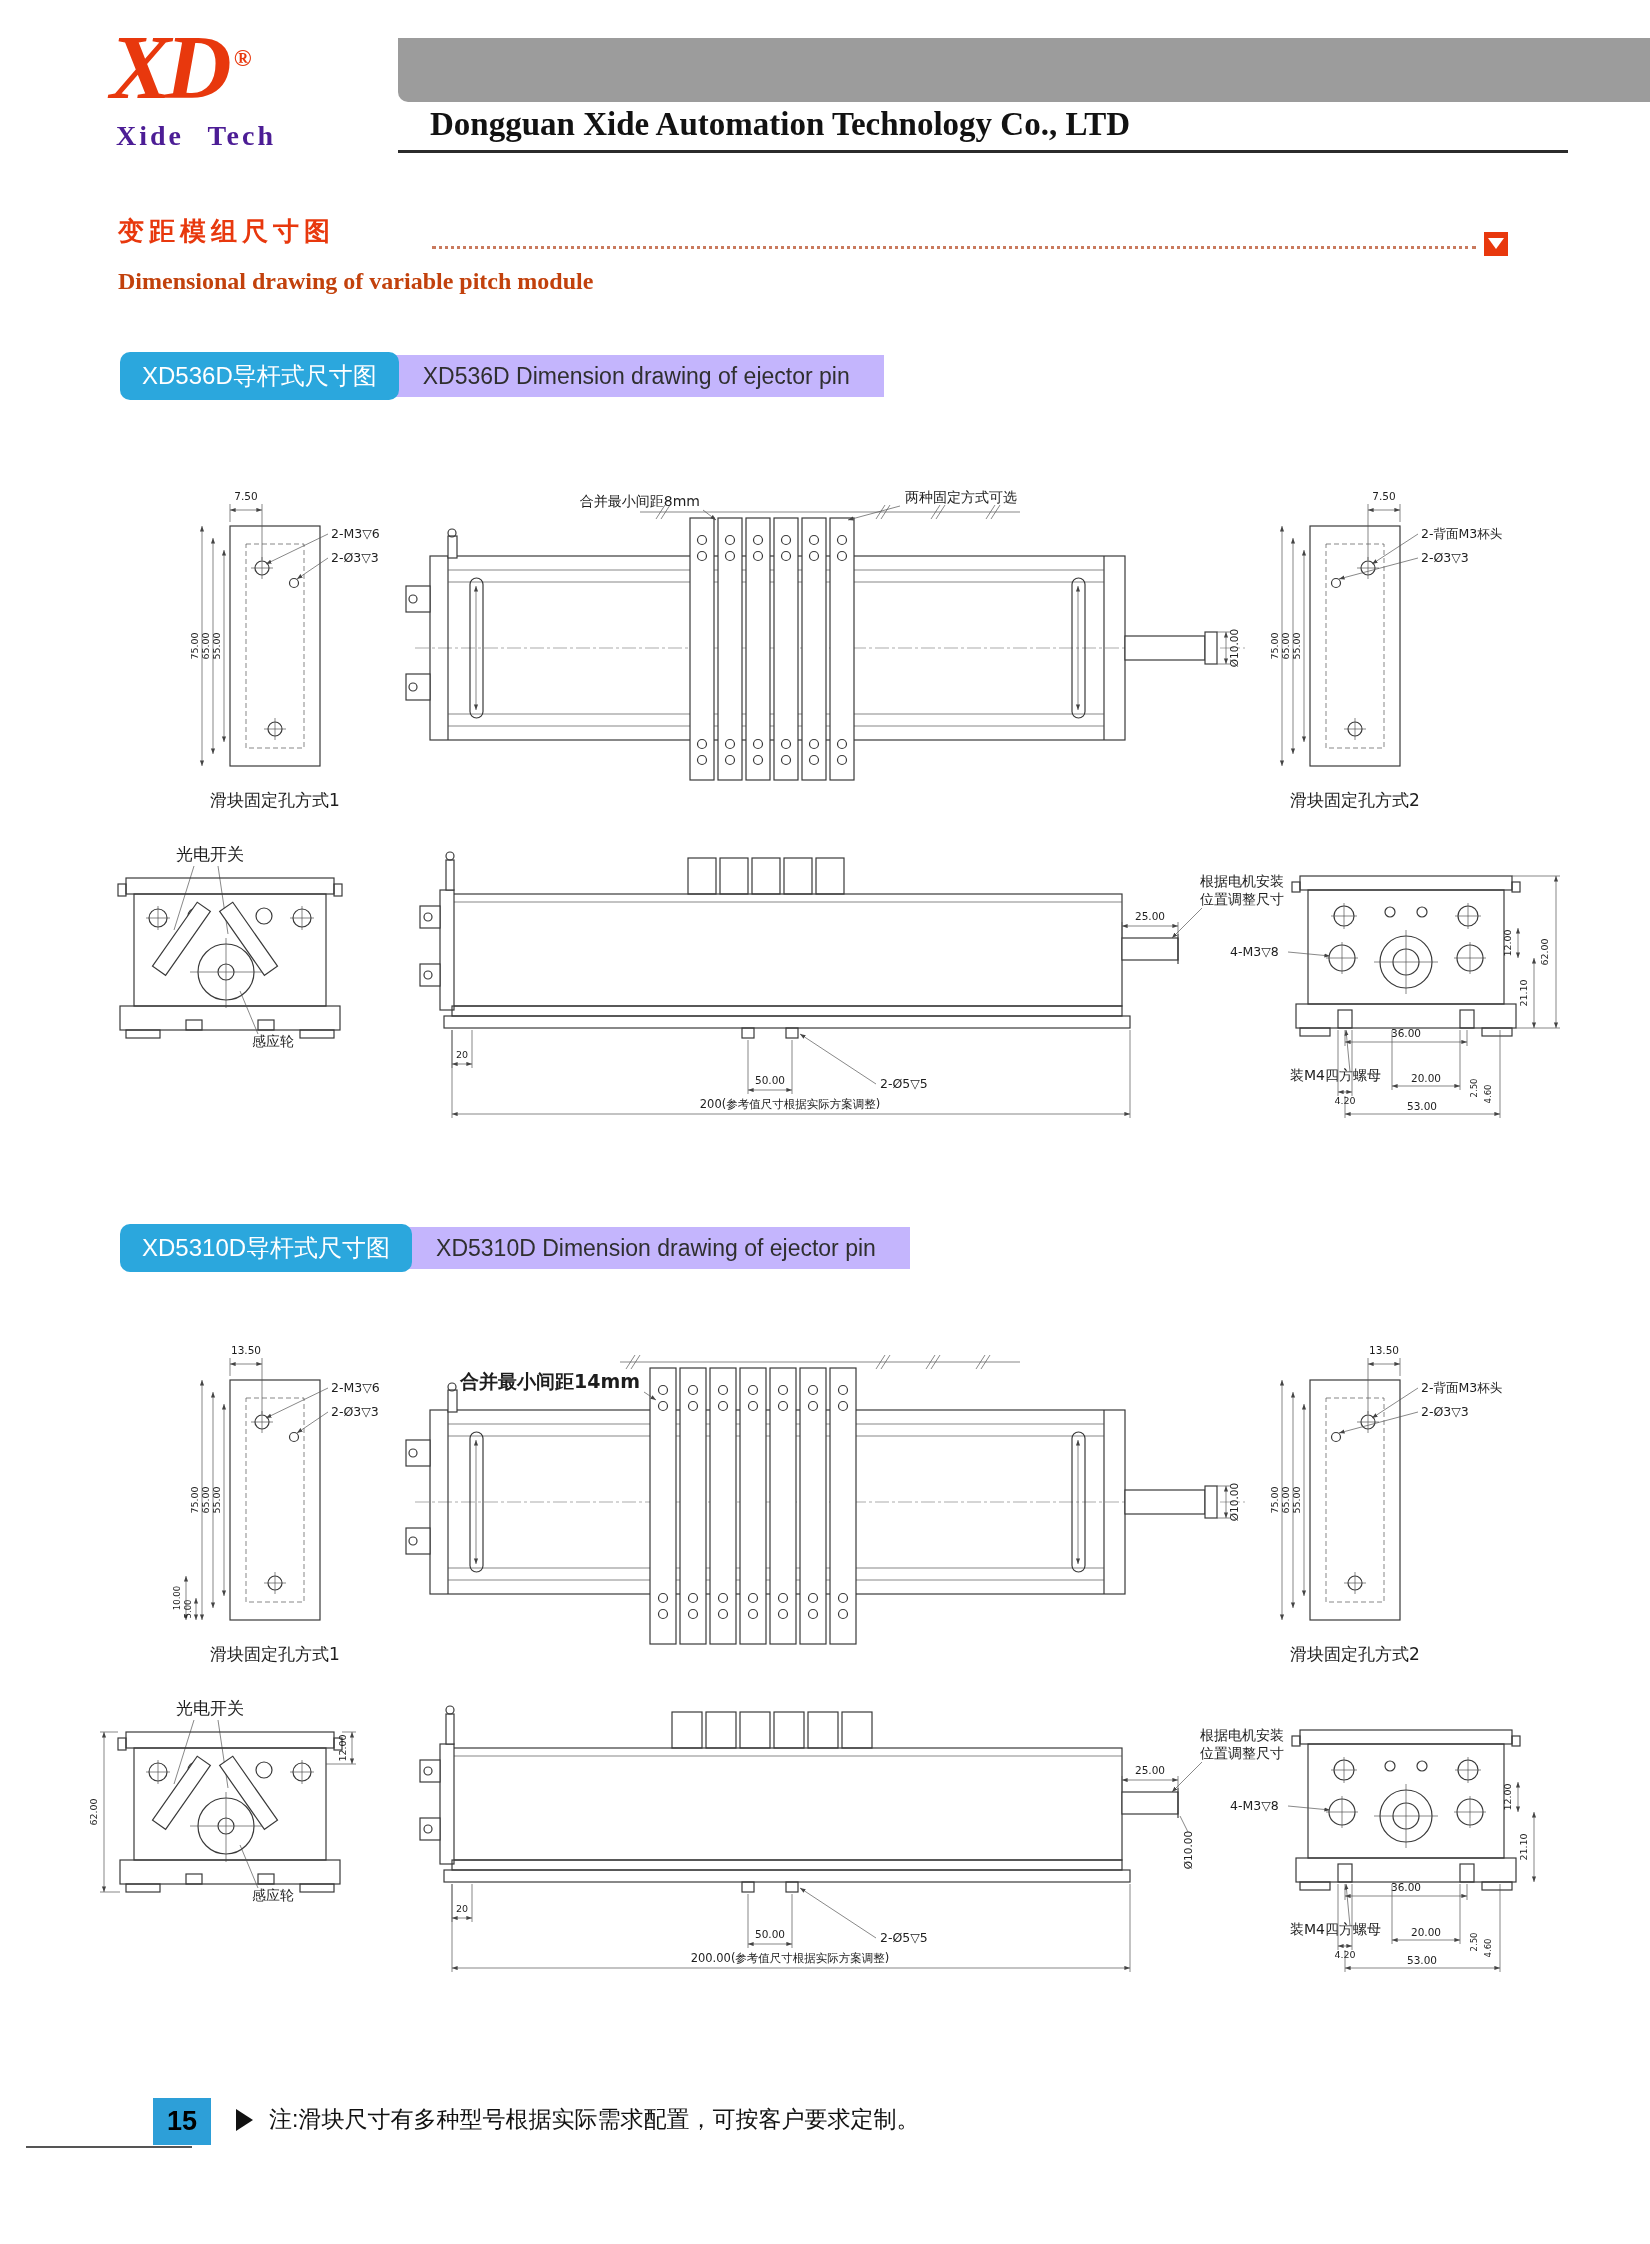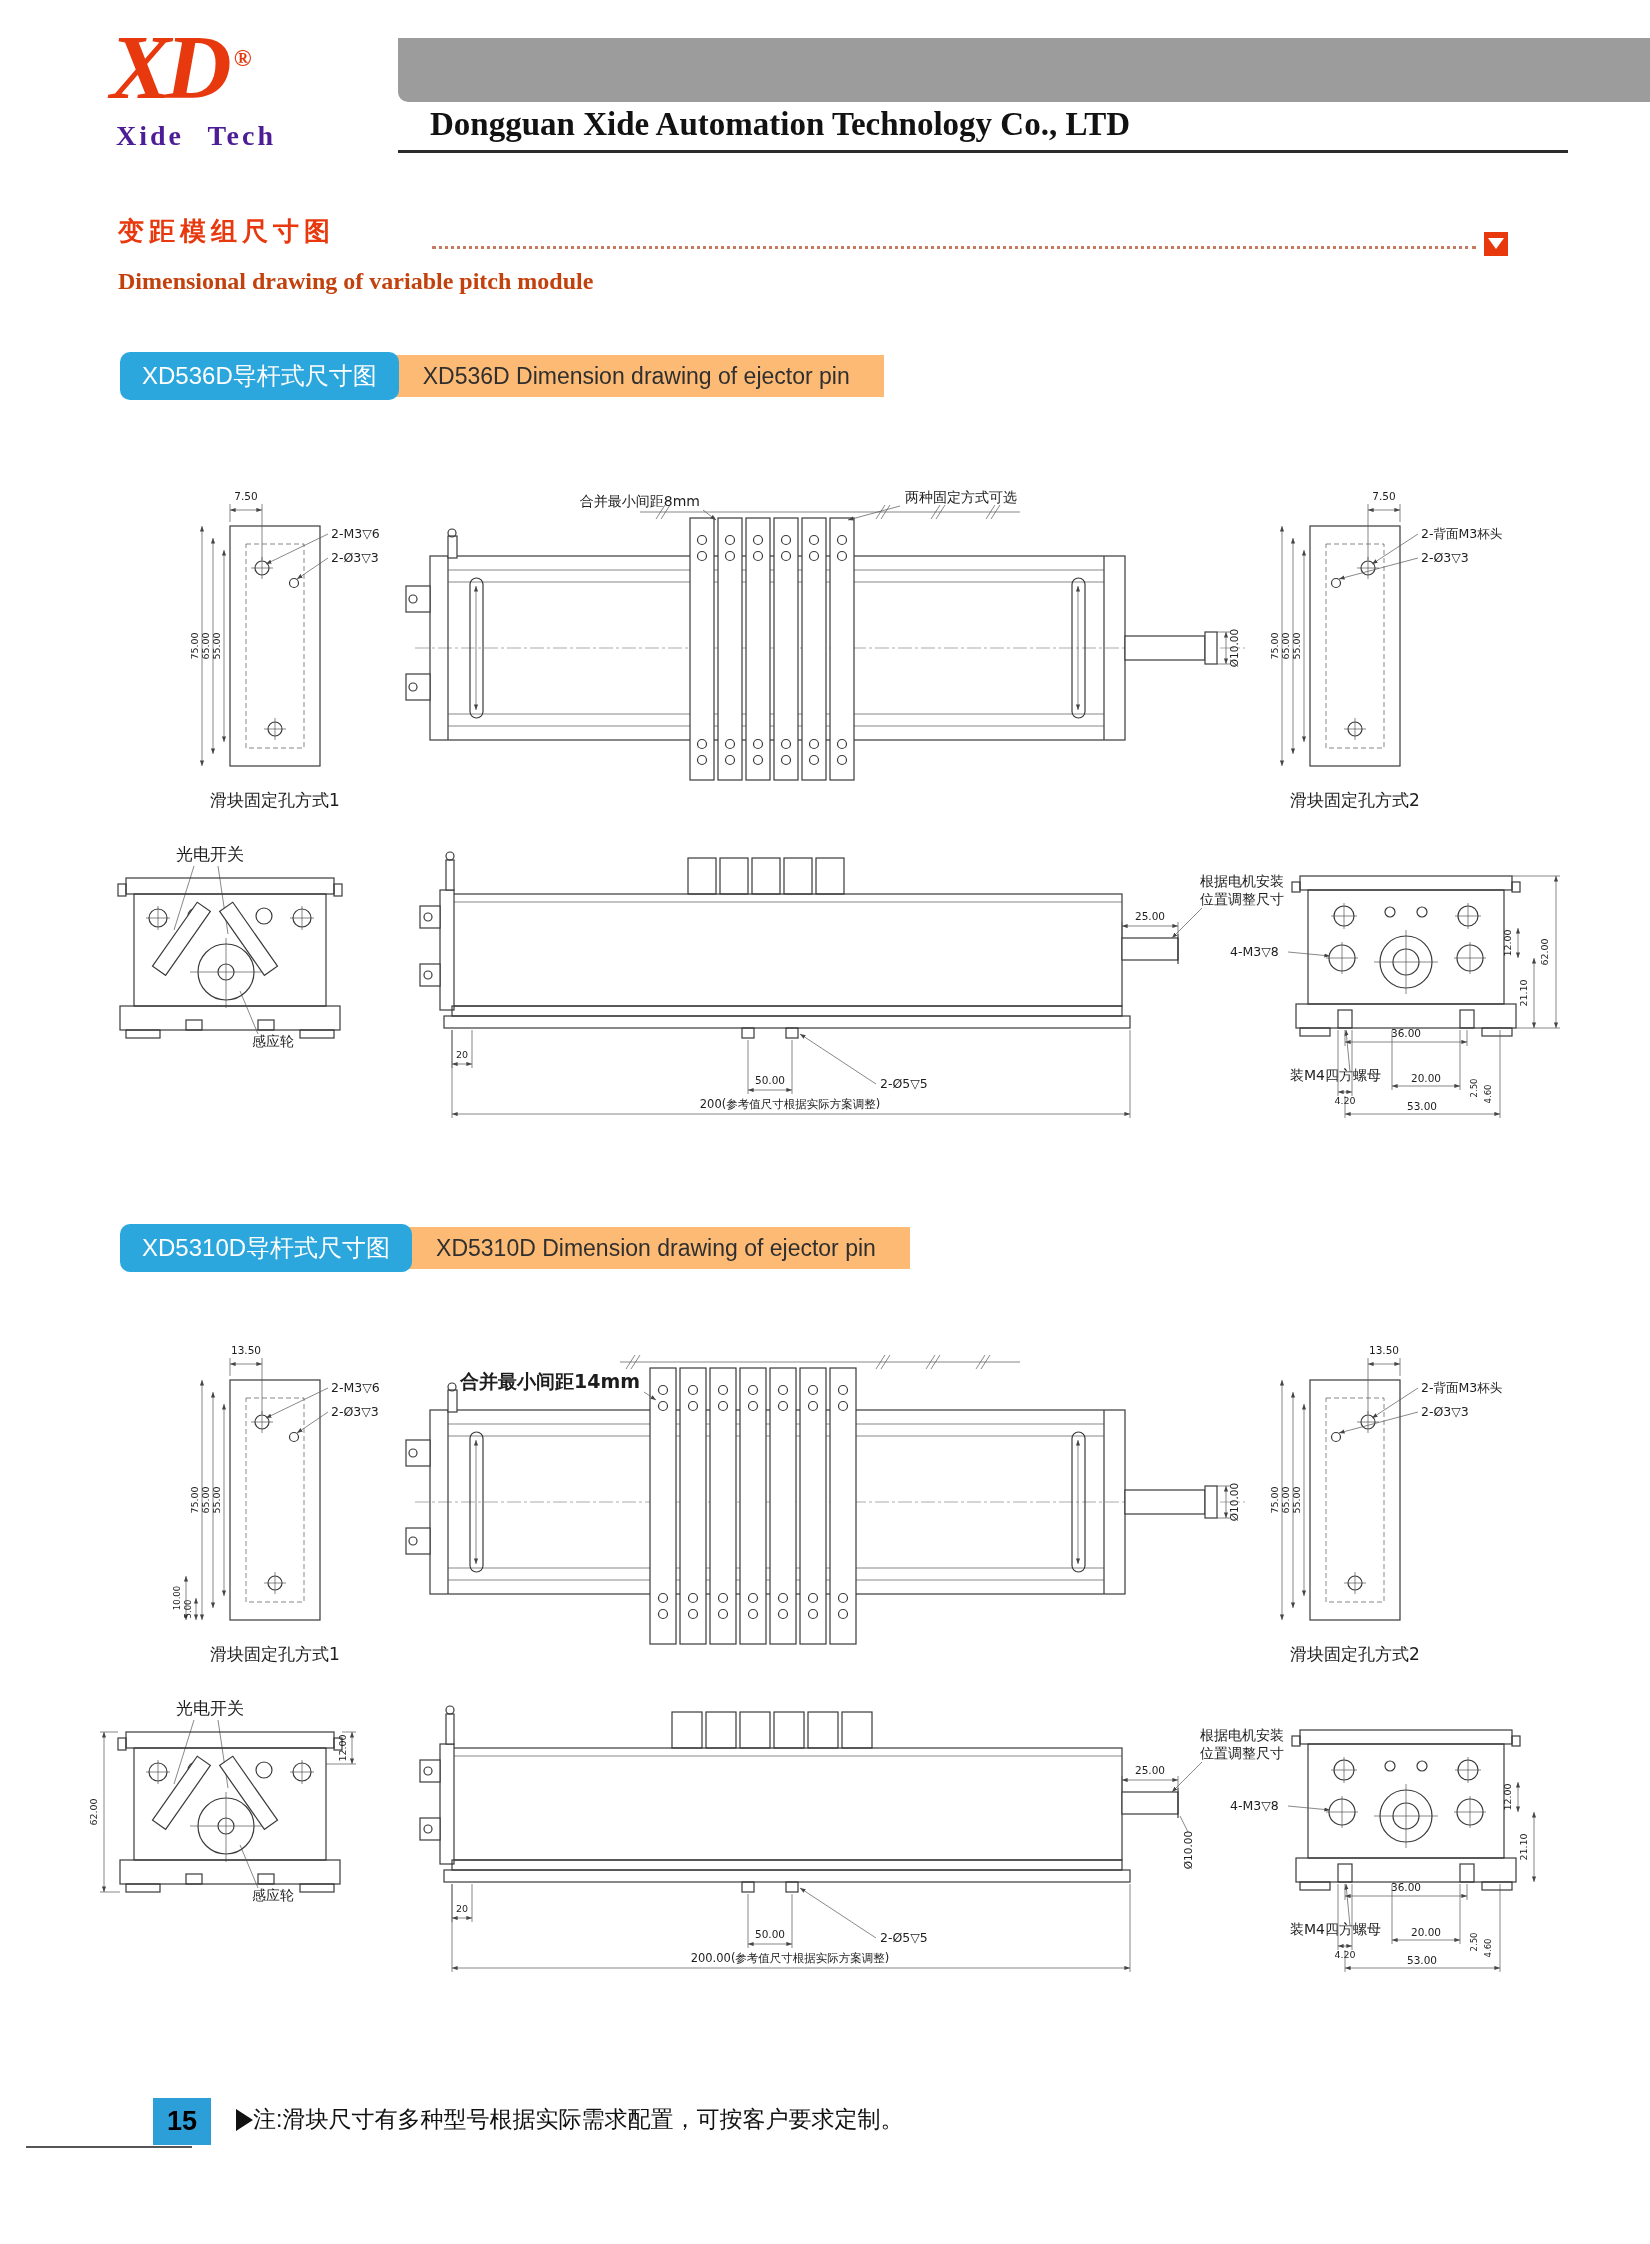--- a/index.html
+++ b/index.html
@@ -26,21 +26,21 @@
   .tm-tri { width:0; height:0; border-left:8px solid transparent; border-right:8px solid transparent;
             border-top:11px solid #fff; margin:6px auto 0; }
   .title-en { position:absolute; left:118px; top:268px; font-family:"Liberation Serif","DejaVu Serif",serif;
               font-weight:bold; font-size:24px; color:#c2410c; }
 
   
   .sec-hdr { position:absolute; left:120px; display:flex; align-items:center; }
   .sec-hdr.s1 { top:352px;text-align:right; } .sec-hdr.s2 { top:1224px; }
   .badge { background:#2ba7dd; color:#fff; border-radius:10px; padding:0 22px; height:48px;
            display:flex; align-items:center; font-size:24px; z-index:2; position:relative; }
-  .sec-bar { background:#fdba74; color:#2f2f2f; height:42px; display:flex; align-items:center;
+  .sec-bar { background:#c4b5fd; color:#2f2f2f; height:42px; display:flex; align-items:center;
              padding:0 34px 0 30px; font-size:23px; margin-left:-6px; }
 
   
   .drawing { position:absolute; left:0; width:1650px; height:660px; }
   #svg1 { top:486px; } #svg2 { top:1340px; }
   svg .s   { stroke:#3a3a3a; stroke-width:1.2; fill:none; }
   svg .sf  { stroke:#3a3a3a; stroke-width:1.2; fill:#fff; }
   svg .thin{ stroke:#555; stroke-width:.7; fill:none; }
   svg .dsh { stroke-dasharray:5 3; }
   svg .ctr { stroke:#888; stroke-width:.7; fill:none; stroke-dasharray:14 3 3 3; }
@@ -52,21 +52,21 @@
   #svg2 .dima{ marker-start:url(#a2); marker-end:url(#a2); }
   #svg2 .lda { marker-end:url(#a2); }
   svg text.t { fill:#1d1d1d; font-family:"DejaVu Sans","Liberation Sans",sans-serif; }
   .f8{font-size:8.5px}.f9{font-size:9.5px}.f10{font-size:10.5px}.f11{font-size:11.5px}
   .f12{font-size:12.5px}.f13{font-size:14px}.f16{font-size:17px}.f17b{font-size:19px;font-weight:bold}
 
   
   .page-num { position:absolute; left:112px; top:2098px; width:58px; height:47px; background:#2d9fd8;
               color:#000000; font-size:27px; font-weight:bold; display:flex; align-items:center; justify-content:center;margin-left:41px; }
   .footer-rule { position:absolute; left:26px; top:2146px; width:166px; height:2px; background:#555; }
-  .note { position:absolute; left:236px; top:2104px; display:flex; align-items:center; gap:0; font-size:23px; color:#111; }
+  .note { position:absolute; left:236px; top:2104px; display:flex; align-items:center; gap:16px; font-size:23px; color:#111; }
   .note-arrow { width:0; height:0; border-left:17px solid #111; border-top:11px solid transparent; border-bottom:11px solid transparent; }
 </style>
 </head>
 <body>
 
 <div class="logo">
   <div class="logo-xd"><span>XD</span><span class="logo-reg">®</span></div>
   <div class="logo-sub">Xide Tech</div>
 </div>
 <div class="hdr-banner"></div>

